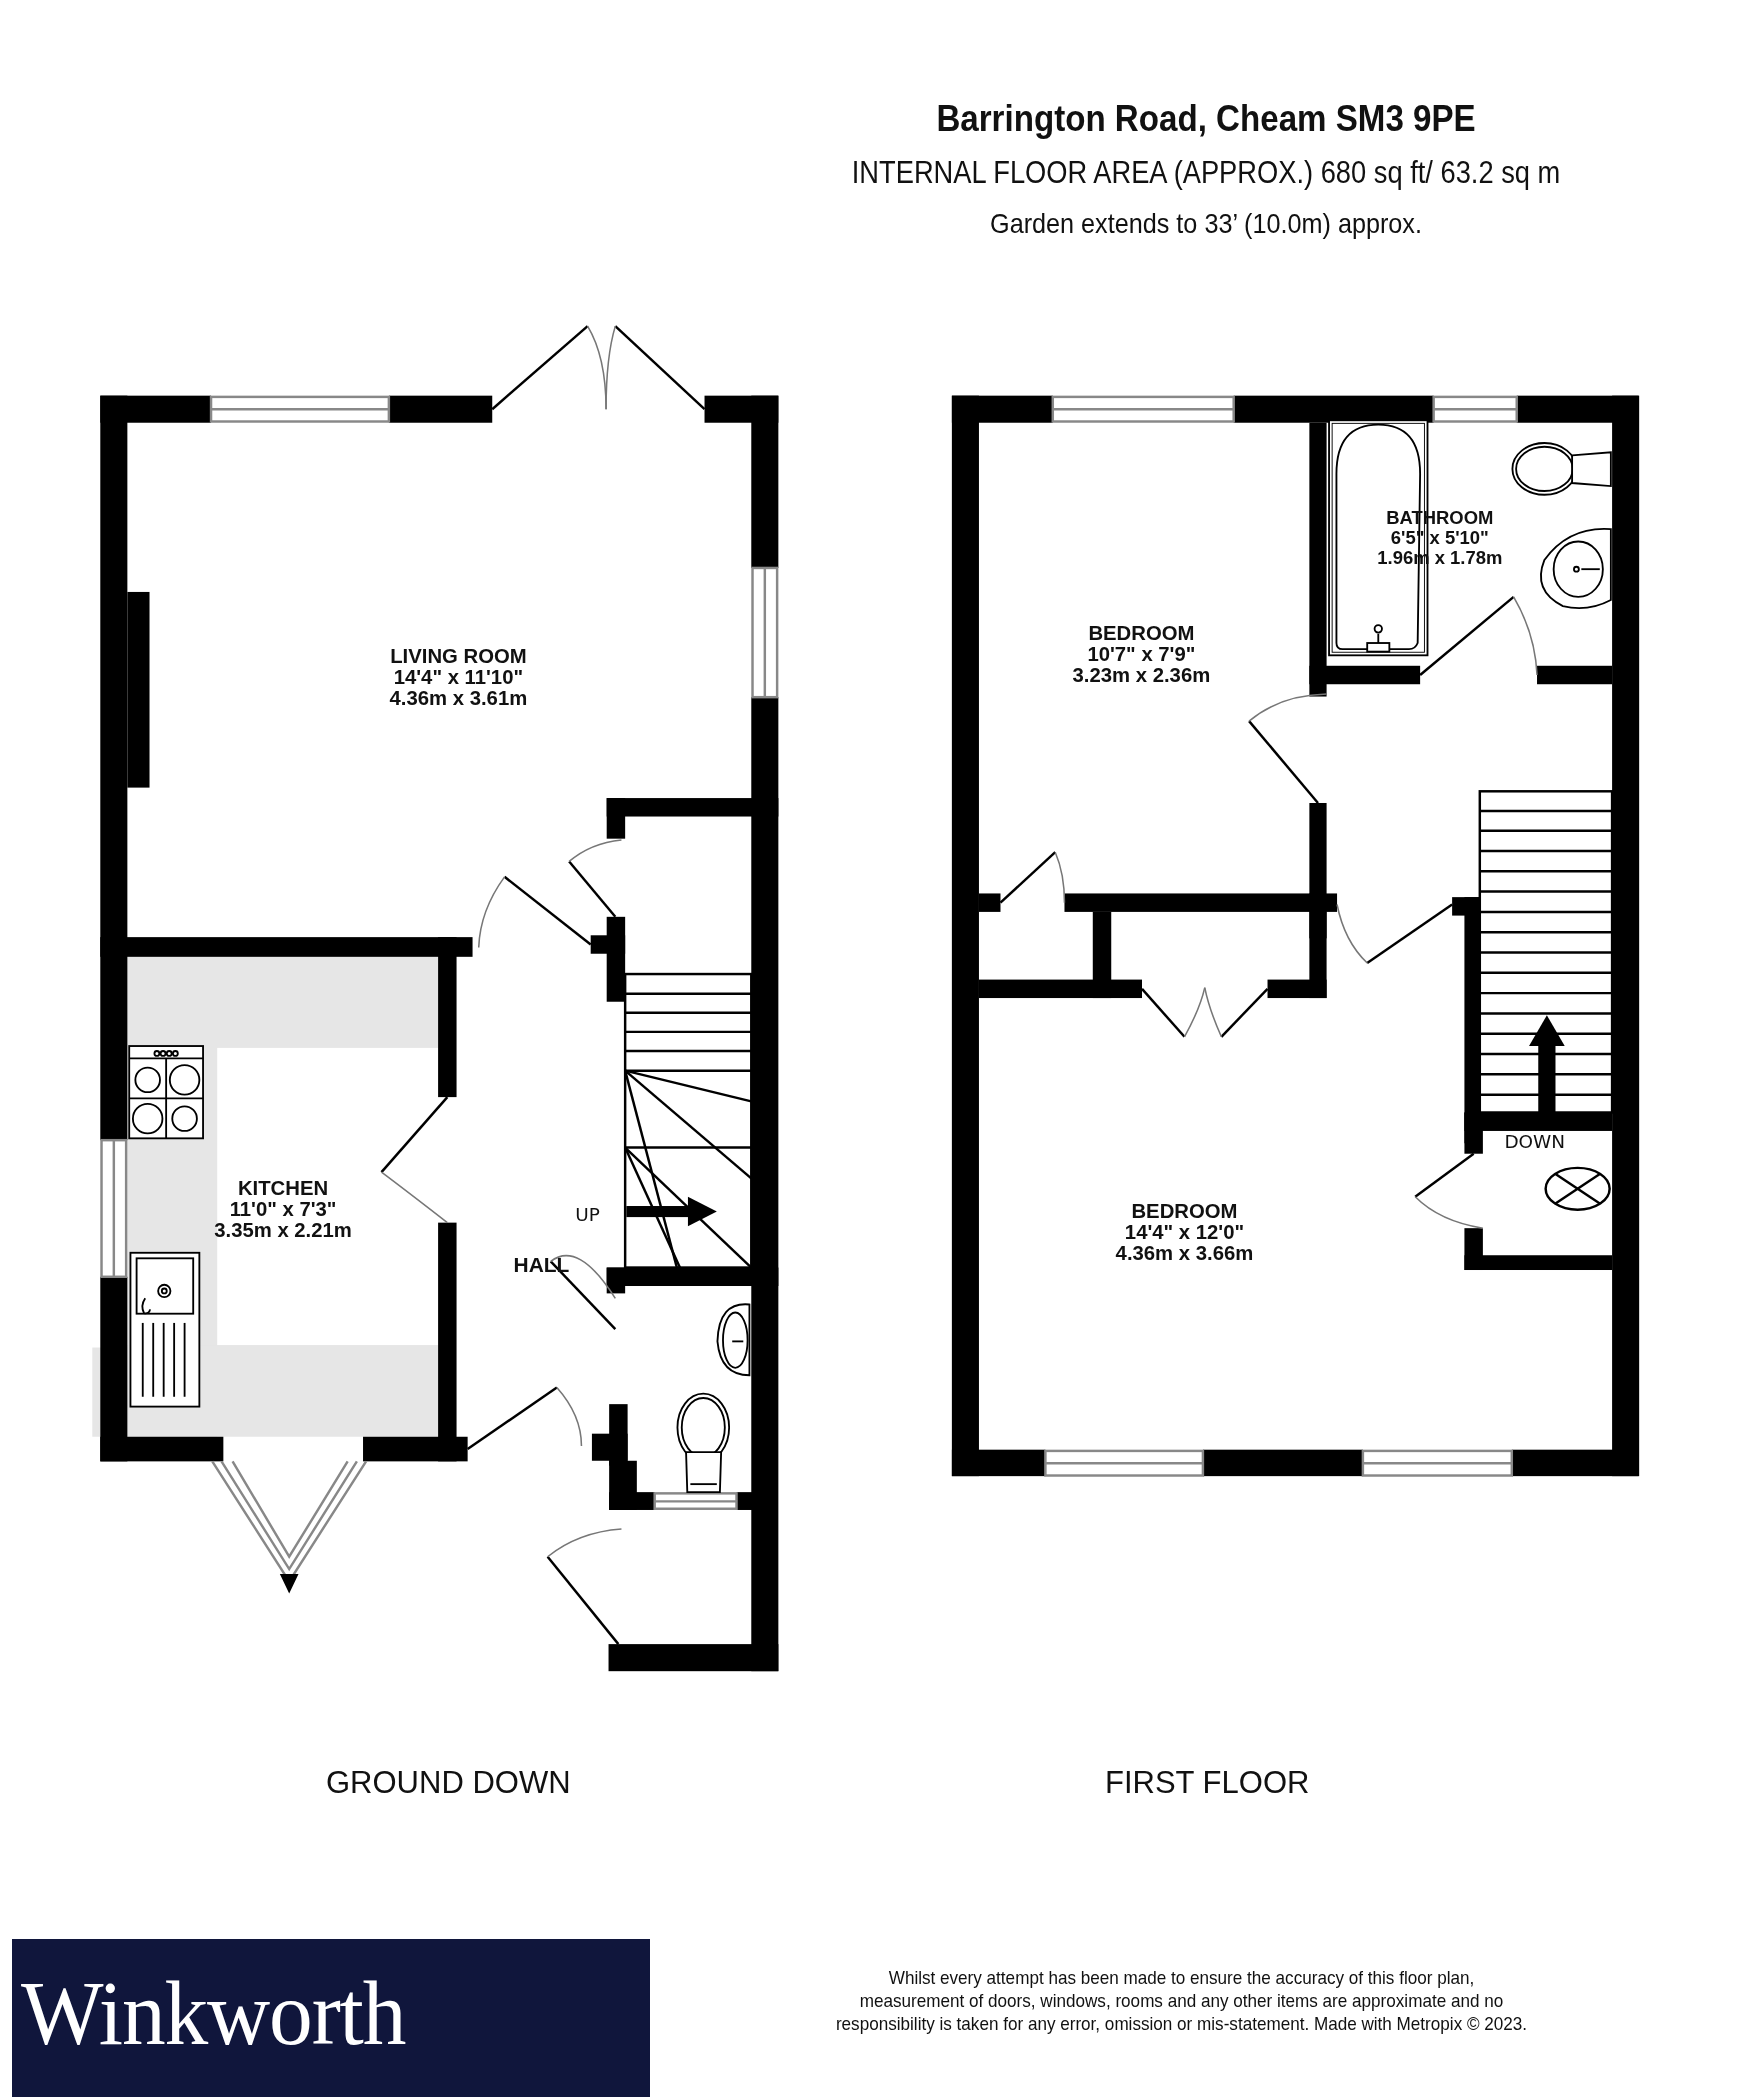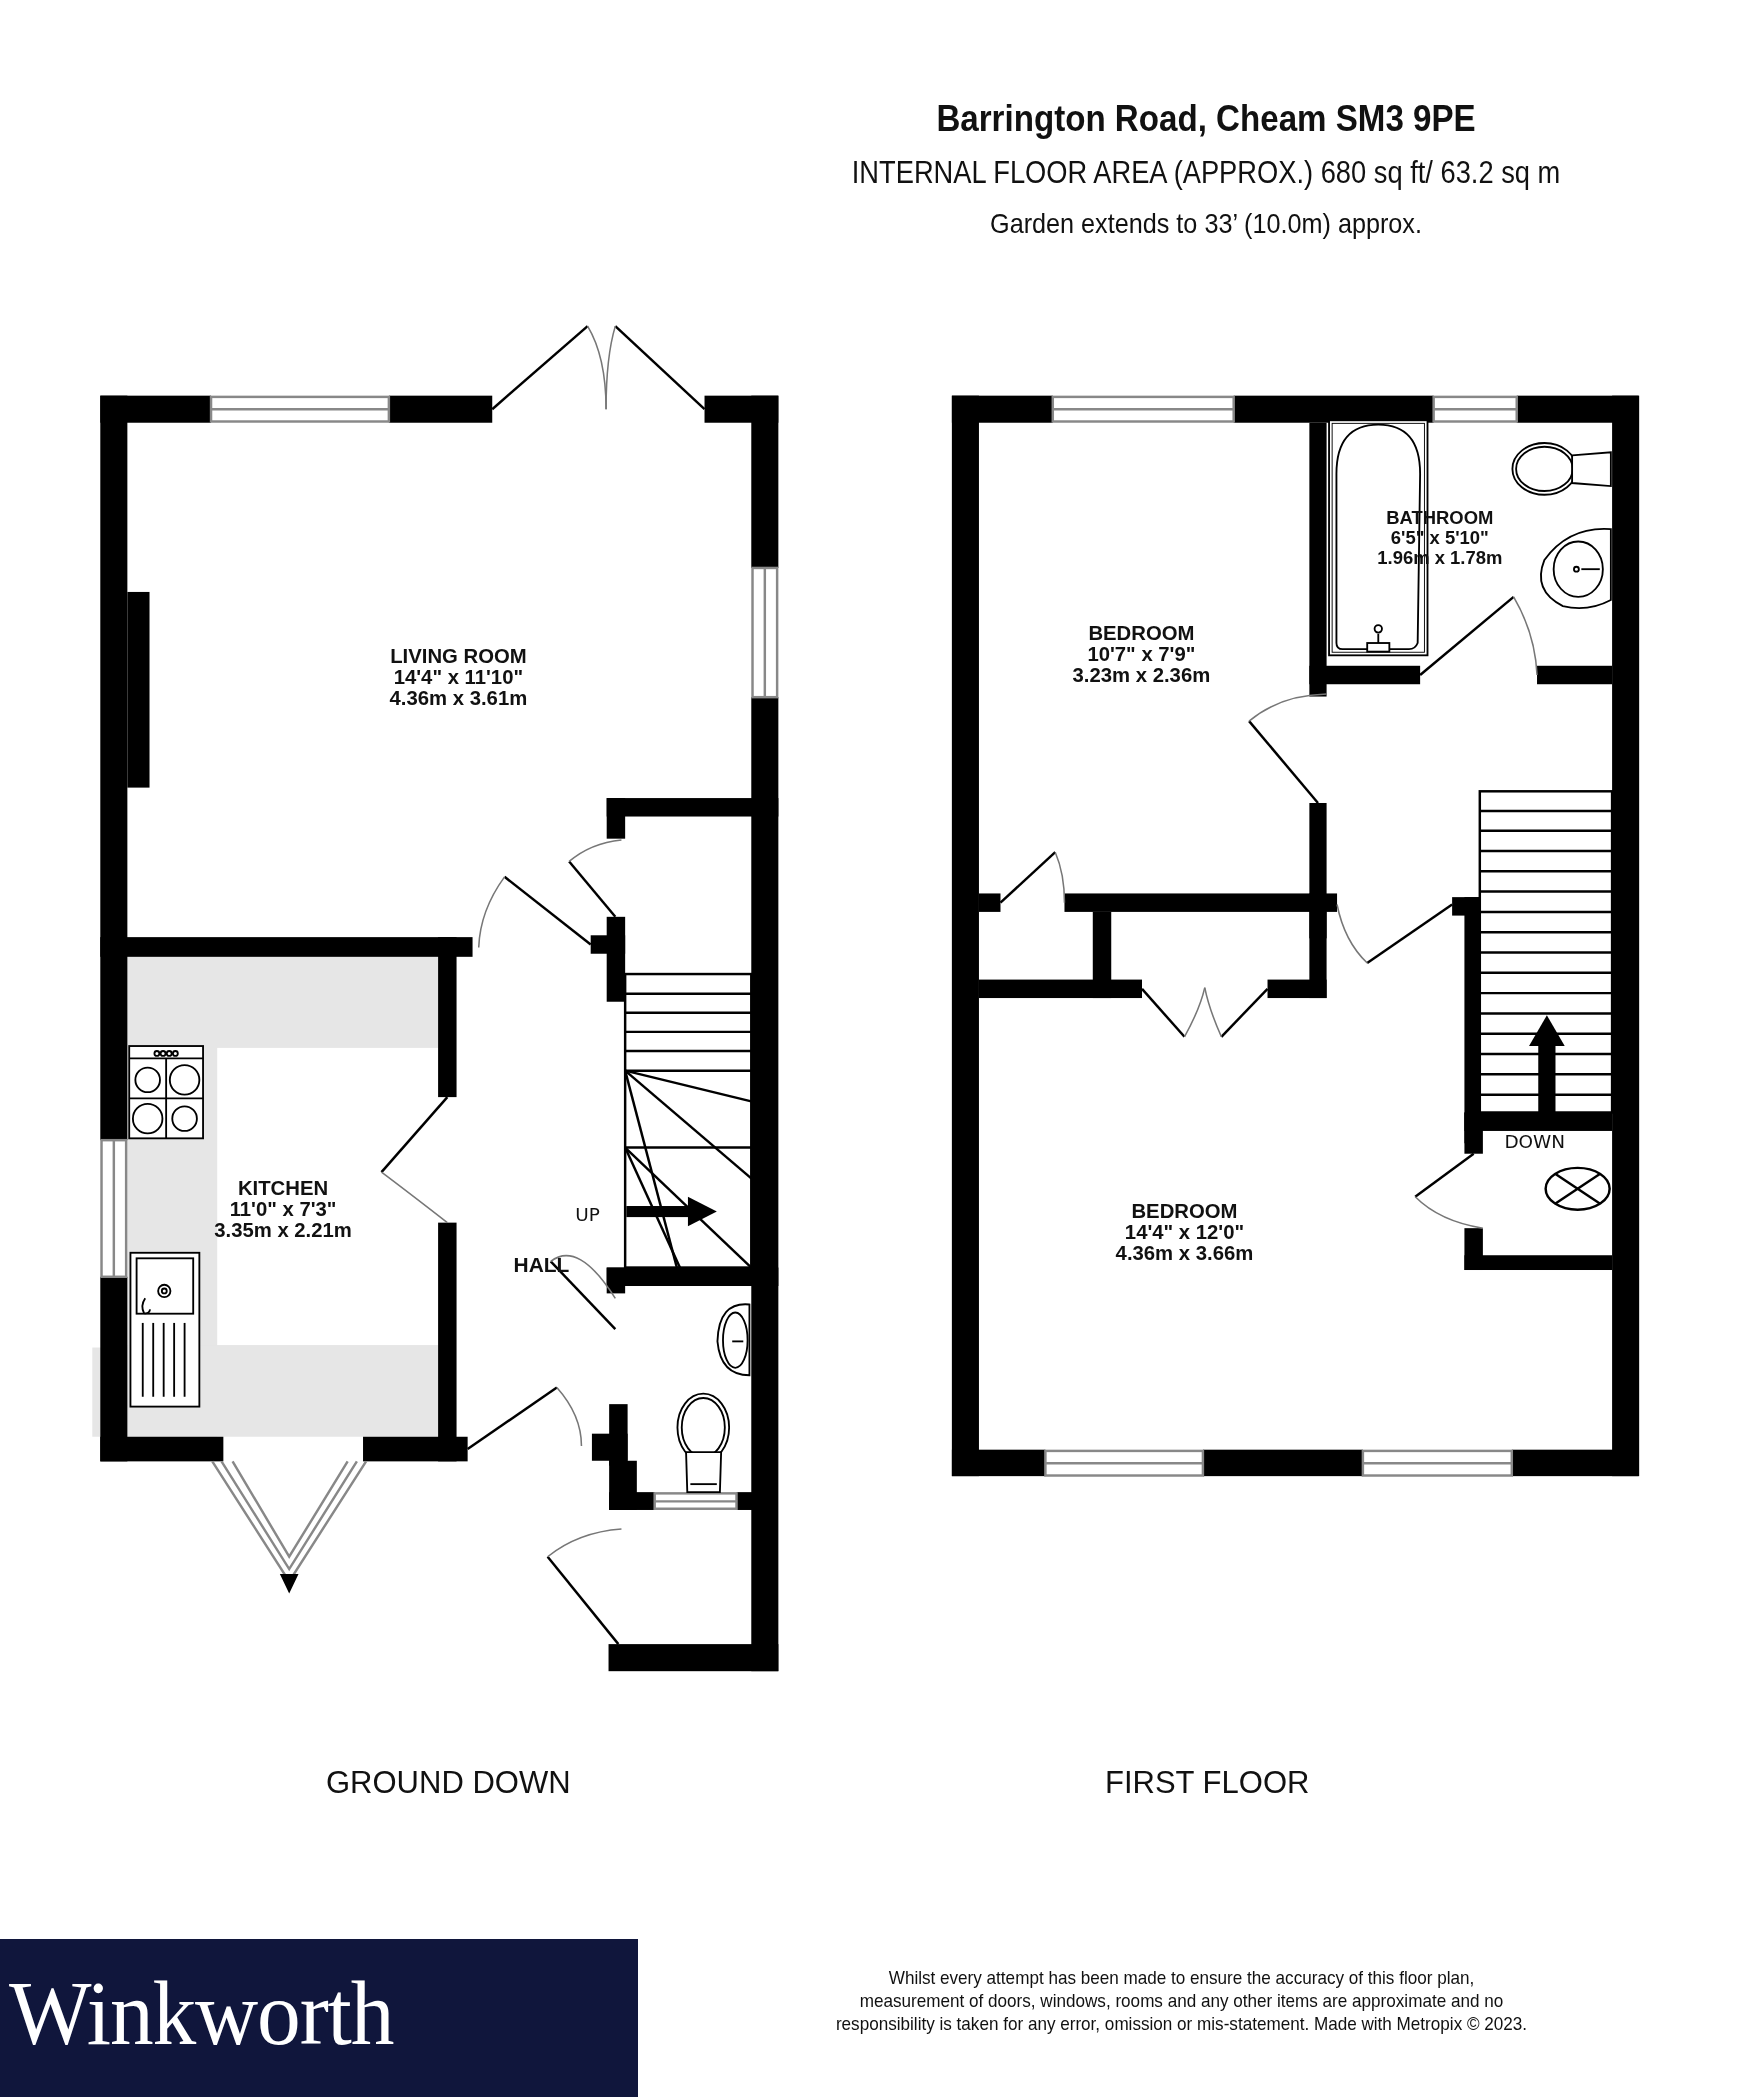--- a/index.html
+++ b/index.html
@@ -6,21 +6,21 @@
   body { width:1761px; height:2097px; position:relative; overflow:hidden; font-family:"Liberation Sans", sans-serif; }
   .hdr { position:absolute; left:726px; width:960px; text-align:center; color:#111; font-family:"Liberation Sans", sans-serif; }
   .hdr-title { top:98px; font-size:36px; font-weight:bold; transform:scaleX(0.92); }
   .hdr-area { top:155px; font-size:31px; transform:scaleX(0.88); }
   .hdr-garden { top:208px; font-size:28px; transform:scaleX(0.9); }
   svg.plan { position:absolute; left:0; top:0; }
   .room-label { font-family:"Liberation Sans", sans-serif; font-weight:bold; fill:#111; text-anchor:middle; }
   .floor-label { position:absolute; font-size:31px; color:#111; font-family:"Liberation Sans", sans-serif; }
   .gf-label { left:326px; top:1765px; }
   .ff-label { left:1105px; top:1741px;margin-top:24px; }
-  .brand { position:absolute; left:0; top:1939px; width:638px; height:158px; background:#10163c; }
+  .brand { position:absolute; left:12px; top:1939px; width:638px; height:158px; background:#10163c; }
   .brand-name { position:absolute; left:8.6px; top:21px; font-family:"Liberation Serif", serif; font-size:92px; color:#ffffff; letter-spacing:-1.2px; transform:scaleX(0.95); transform-origin:left; }
   .disclaimer { position:absolute; left:757px; top:1966px; width:849px; text-align:center; font-size:19px; line-height:23px; color:#111; transform:scaleX(0.9); }
 </style>
 </head>
 <body>
 
 <div class="hdr hdr-title">Barrington Road, Cheam SM3 9PE</div>
 <div class="hdr hdr-area">INTERNAL FLOOR AREA (APPROX.) 680 sq ft/ 63.2 sq m</div>
 <div class="hdr hdr-garden">Garden extends to 33’ (10.0m) approx.</div>
 

